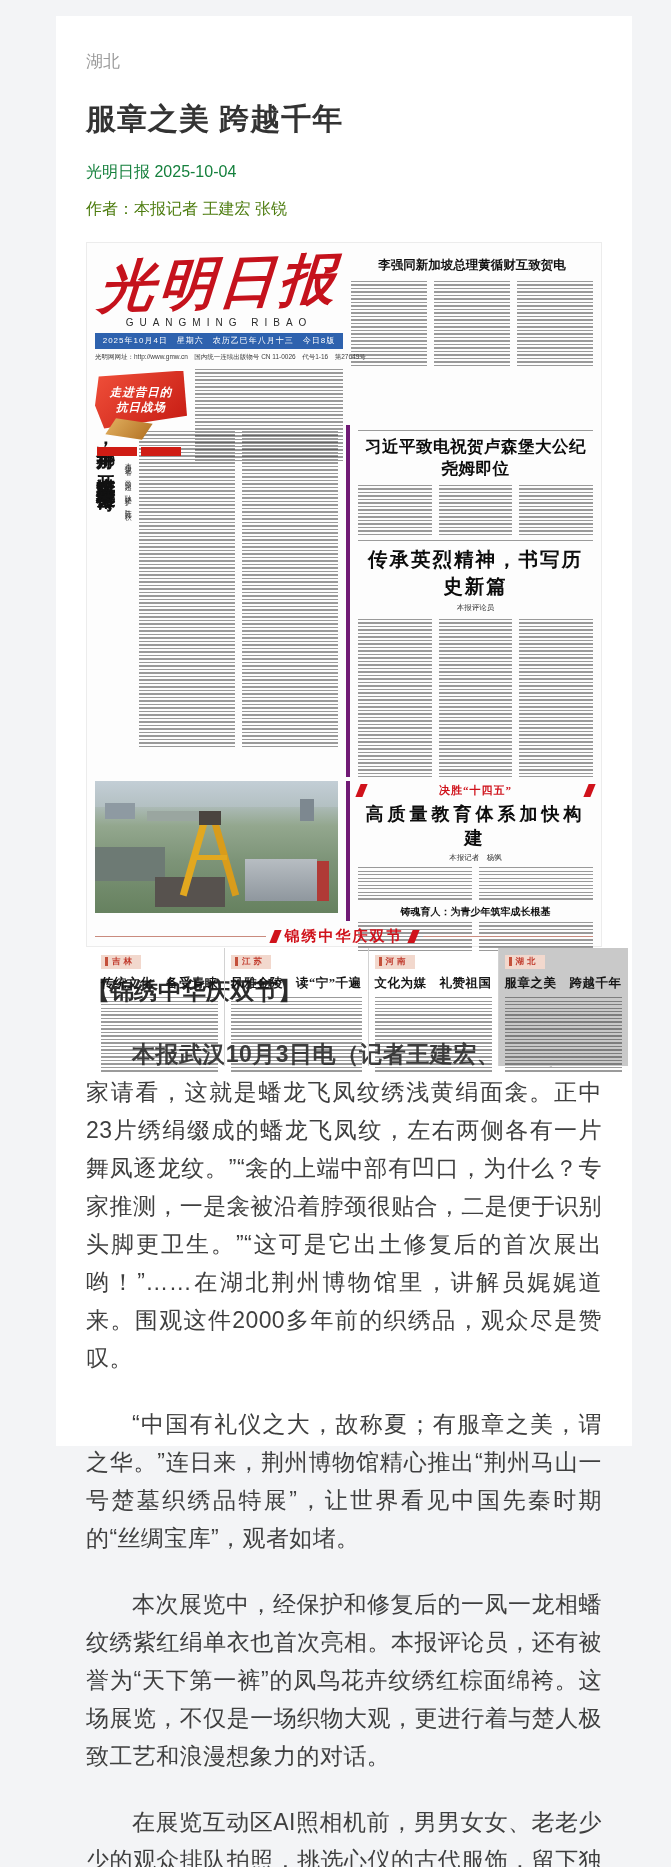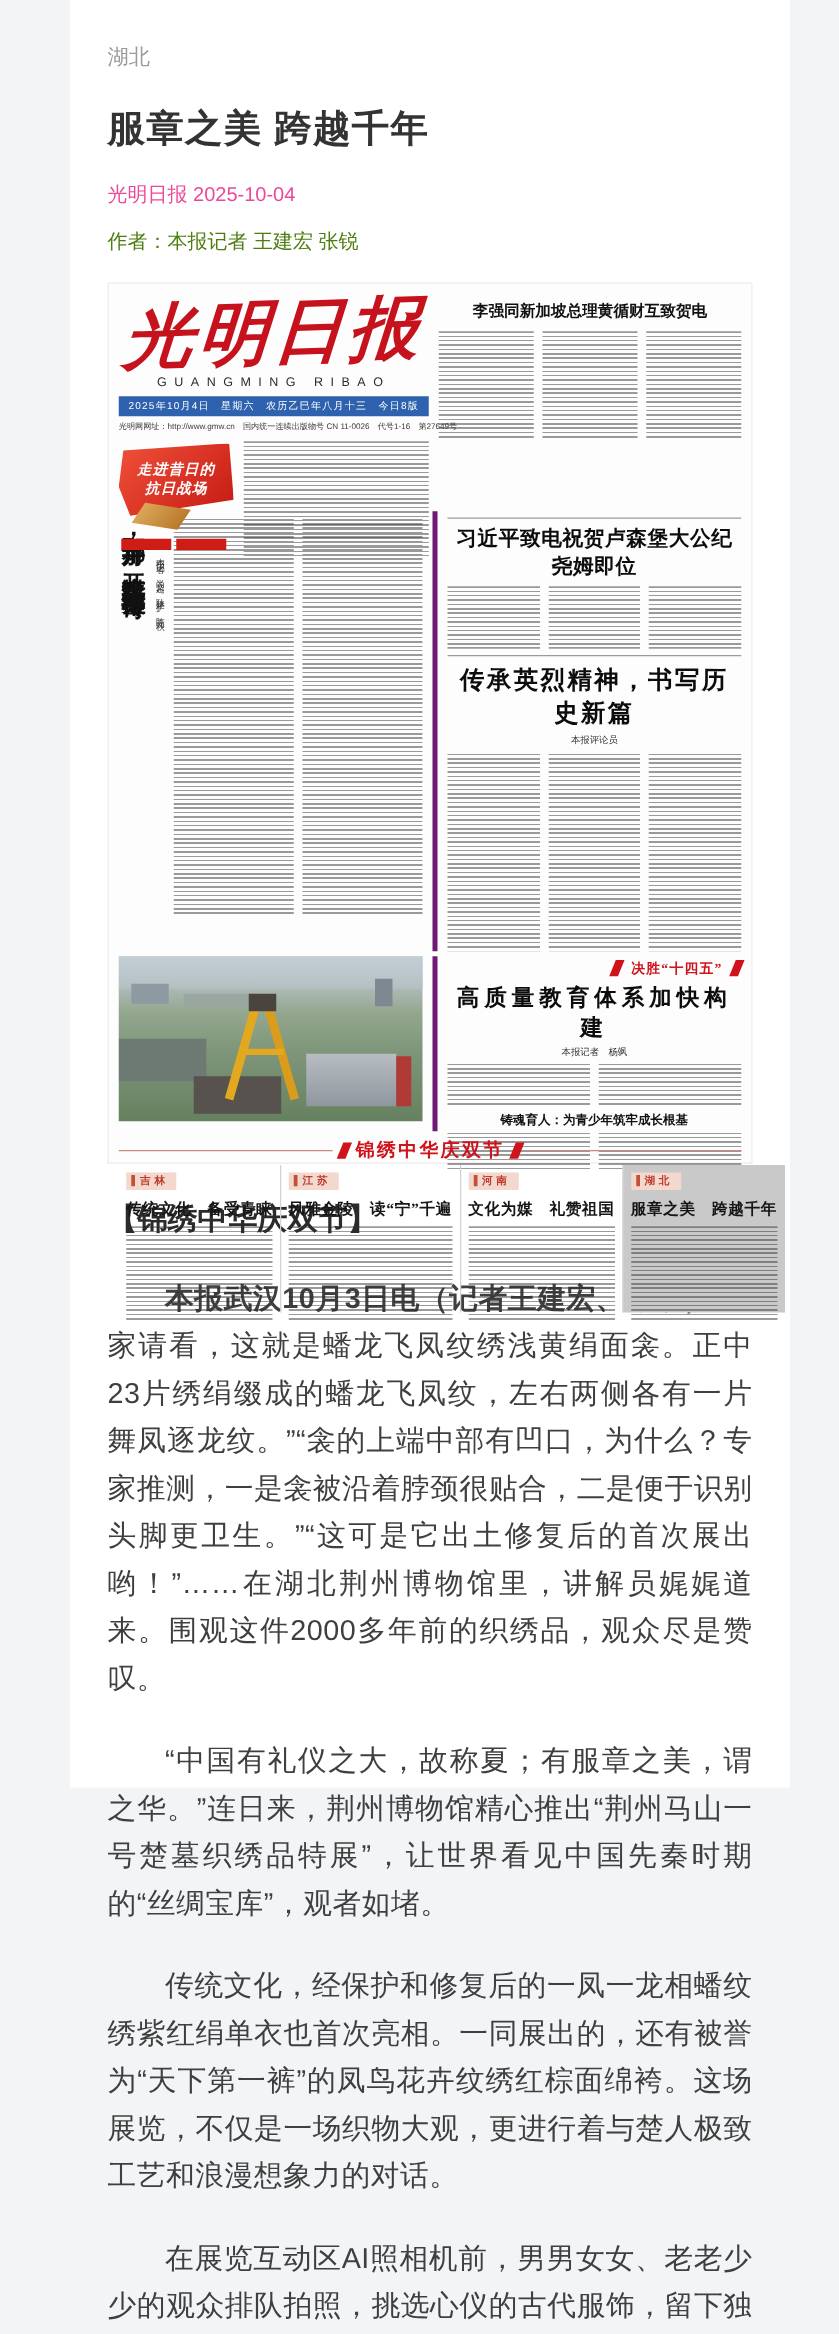--- a/index.html
+++ b/index.html
@@ -1,22 +1,22 @@
 <!DOCTYPE html>
 <html><head>
 <meta charset="utf-8">
 <style>
   * { margin:0; padding:0; box-sizing:border-box; }
   html,body { width:671px; background:#f3f4f6; font-family:"Liberation Sans","DejaVu Sans",sans-serif; }
   .page { width:671px; height:1867px; background:#f3f4f6; position:relative; overflow:hidden; }
-  .card { position:absolute; left:56px; top:0; width:576px; height:1430px; background:#ffffff; padding:34px 30px 62px 30px; }
+  .card { position:absolute; left:56px; top:16px; width:576px; height:1430px; background:#ffffff; padding:34px 30px 62px 30px; }
 
   .category { font-size:17px; color:#9b9b9b; }
   .title { margin-top:26px; font-size:30px; font-weight:600; color:#333; letter-spacing:1px; }
-  .meta { margin-top:22px; font-size:16px; color:#ec4899; }
+  .meta { margin-top:22px; font-size:16px; color:#15803d; }
   .author { margin-top:16px; font-size:16px; color:#4d7c0f; }
 
   
   .paper { position:relative; margin-top:22px; width:516px; height:705px; background:#fdfdfd;
            border:1px solid #ececec; padding:10px 8px 6px 8px; display:flex; flex-direction:column;
            font-family:"Liberation Serif","DejaVu Serif",serif; }
   .np-row { display:flex; }
   .np-header { height:168px; }
   .np-left { width:248px; }
   .np-right { width:252px; margin-left:8px; }
@@ -60,21 +60,21 @@
   .v-byline { writing-mode:vertical-rl; font-size:7px; color:#333; margin:26px 6px 0 6px; letter-spacing:2px; }
   .h-lux { font-size:16.5px; font-weight:800; text-align:center; color:#0c0c0c; letter-spacing:0.5px;
            font-family:"Liberation Sans",sans-serif; }
   .h-heroes { font-size:19.5px; font-weight:800; text-align:center; color:#0c0c0c; letter-spacing:2px; }
   .byline-s { text-align:center; font-size:7.5px; color:#333; margin-top:3px; }
 
   .photo-row { height:140px; margin-top:4px; }
   .photo { width:248px; height:132px; position:relative; overflow:hidden;
            background:linear-gradient(180deg,#bcc7ce 0%,#aebcba 18%,#93a78e 34%,#7d9478 60%,#66815f 100%); }
   .ph { position:absolute; }
-  .edu-label { display:flex; align-items:center; justify-content:flex-end; gap:8px; margin-top:2px; }
+  .edu-label { display:flex; align-items:center; justify-content:space-between; gap:20px; margin-top:2px; }
   .edu-label-text { color:#d0121b; font-weight:800; font-size:11px; letter-spacing:1px; }
   .slash { width:7px; height:13px; background:#d0121b; transform:skewX(-22deg); }
   .h-edu { margin-top:4px; font-size:18px; font-weight:800; text-align:center; color:#0c0c0c; letter-spacing:4px; }
   .edu-subhead { margin:4px 0 3px 0; font-size:10px; font-weight:800; text-align:center; color:#111; }
 
   .festival { display:flex; align-items:center; gap:6px; height:24px; margin-top:6px; }
   .festival .line { flex:1; height:1px; background:#c98b7e; }
   .festival-text { color:#d0121b; font-weight:800; font-size:15px; letter-spacing:2px;
                    font-family:"Liberation Sans",sans-serif; }
   .regions { display:flex; margin-top:2px; height:118px; }
@@ -247,19 +247,19 @@
           <div class="region-headline">服章之美　跨越千年</div>
           <div class="mt"></div>
         </div>
       </div>
     </div>
 
     <div class="article">
       <div class="section-tag">【锦绣中华庆双节】</div>
       <p><span class="lead">本报武汉10月3日电（记者王建宏、张锐）</span><span>“大家请看，这就是蟠龙飞凤纹绣浅黄绢面衾。正中23片绣绢缀成的蟠龙飞凤纹，左右两侧各有一片舞凤逐龙纹。”“衾的上端中部有凹口，为什么？专家推测，一是衾被沿着脖颈很贴合，二是便于识别头脚更卫生。”“这可是它出土修复后的首次展出哟！”……在湖北荆州博物馆里，讲解员娓娓道来。围观这件2000多年前的织绣品，观众尽是赞叹。</span></p>
       <p>“中国有礼仪之大，故称夏；有服章之美，谓之华。”连日来，荆州博物馆精心推出“荆州马山一号楚墓织绣品特展”，让世界看见中国先秦时期的“丝绸宝库”，观者如堵。</p>
-      <p>传统文化，经保护和修复后的一凤一龙相蟠纹绣紫红绢单衣也首次亮相。一同展出的，还有被誉为“天下第一裤”的凤鸟花卉纹绣红棕面绵袴。这场展览，不仅是一场织物大观，更进行着与楚人极致工艺和浪漫想象力的对话。</p>
+      <p>本次展览中，经保护和修复后的一凤一龙相蟠纹绣紫红绢单衣也首次亮相。本报评论员，还有被誉为“天下第一裤”的凤鸟花卉纹绣红棕面绵袴。这场展览，不仅是一场织物大观，更进行着与楚人极致工艺和浪漫想象力的对话。</p>
       <p>在展览互动区AI照相机前，男男女女、老老少少的观众排队拍照，挑选心仪的古代服饰，留下独属于自己的“楚锦华章”。</p>
 
     </div>
 
   </div>
 </div>
 
 </body></html>

